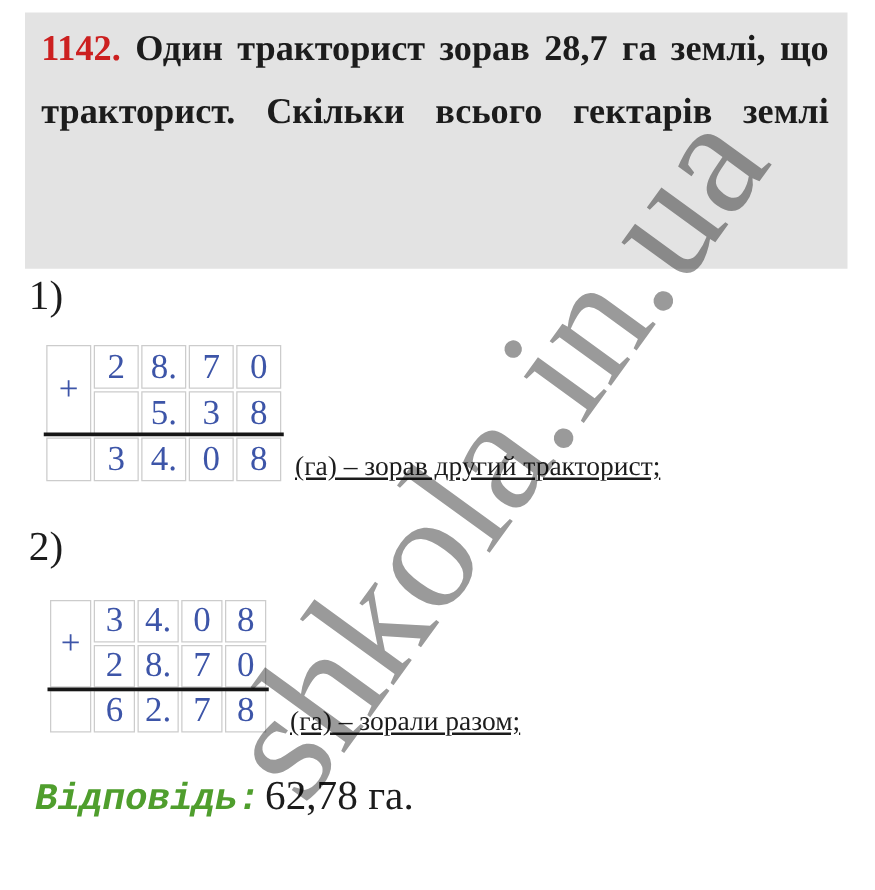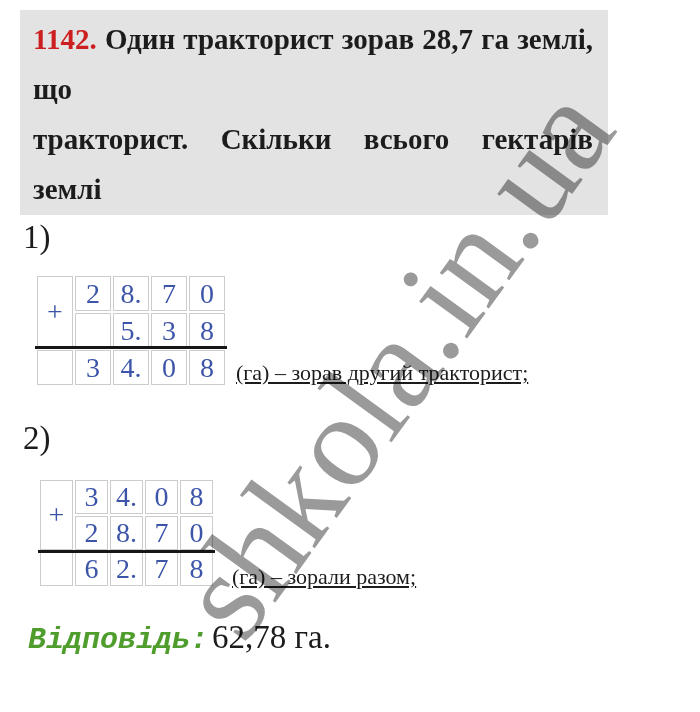--- a/index.html
+++ b/index.html
@@ -6,21 +6,21 @@
   body {
     width:700px; height:712px; position:relative; overflow:hidden;
     background:#ffffff;
     font-family:"Liberation Serif","DejaVu Serif",serif;
     color:#1c1c1c;
   }
   .abs { position:absolute; }
 
   
   .problem {
-    left:20px; top:10px; width:588px; height:205px;
+    left:20px; top:10px; width:658px; height:205px;
     background:#e3e3e3;
     padding:4px 15px 0 13px; box-sizing:border-box;
     font-weight:bold; font-size:29px; line-height:50px;
   }
   .jline { text-align:justify; text-align-last:justify; white-space:normal; }
   .lline { text-align:left; }
   .prob-num { color:#cc2020; }
   .site-inline { font-weight:normal; color:#222; }
 
   

